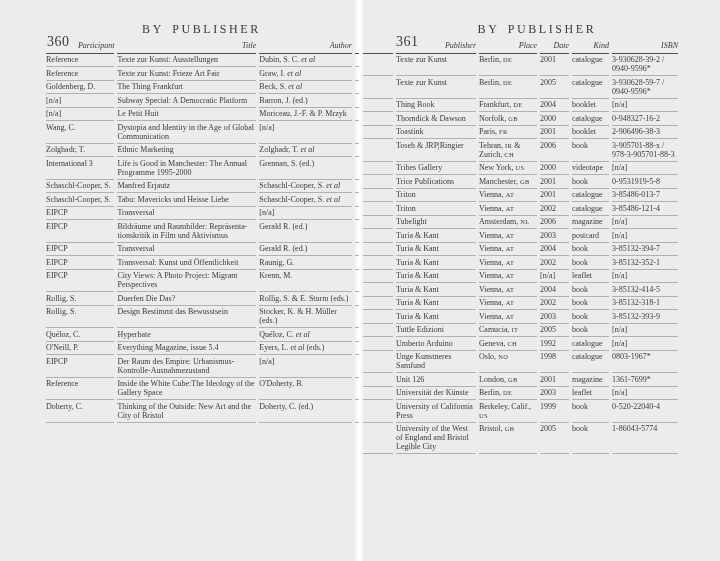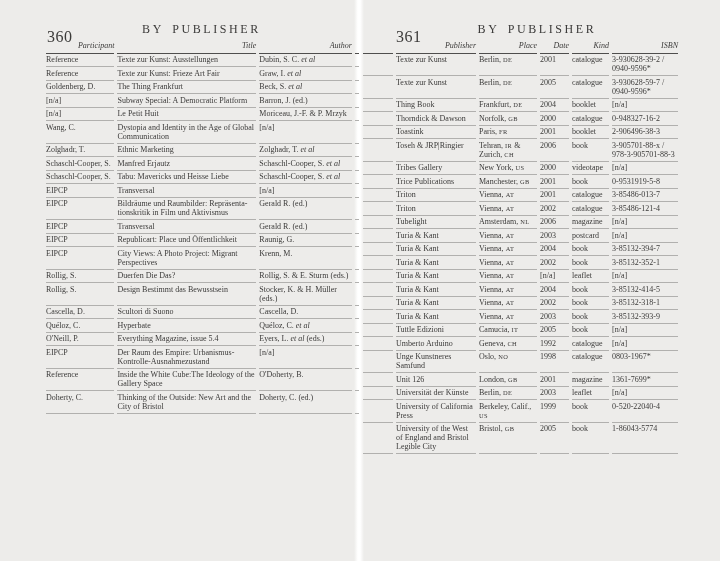--- a/index.html
+++ b/index.html
@@ -5,21 +5,21 @@
   html,body{margin:0;padding:0}
   body{
     width:720px;height:561px;position:relative;overflow:hidden;
     background:#edecea;color:#3b3a39;
     font-family:"Liberation Serif", serif;
   }
   .fold{
     position:absolute;top:0;left:354px;width:10px;height:561px;
     background:linear-gradient(90deg, rgba(255,255,255,0) 0%, #ffffff 38%, #ffffff 62%, rgba(255,255,255,0) 100%);
   }
-  .folio{position:absolute;top:28px;font-size:16px;letter-spacing:.5px}
+  .folio{position:absolute;top:34px;font-size:14px;letter-spacing:.5px}
   .folio-left{left:47px}
   .folio-right{left:396px;width:282px;}
   .runhead{
     position:absolute;top:22px;font-size:12px;letter-spacing:2.6px;word-spacing:3px;
     text-transform:uppercase;color:#3b3a39;
   }
   .runhead-left{left:47px;width:309px;text-align:center}
   .runhead-right{left:396px;width:282px;text-align:center}
   table.tbl{
     position:absolute;top:39px;table-layout:fixed;
@@ -103,20 +103,26 @@
         <td class="c-author">[n/a]</td>
         <td class="c-stub"></td>
       </tr>
       <tr>
         <td class="c-participant">Zolghadr, T.</td>
         <td class="c-title">Ethnic Marketing</td>
         <td class="c-author">Zolghadr, T. <i>et al</i></td>
         <td class="c-stub"></td>
       </tr>
       <tr>
+        <td class="c-participant">International 3</td>
+        <td class="c-title">Life is Good in Manchester: The Annual Programme 1995-2000</td>
+        <td class="c-author">Grennan, S. (ed.)</td>
+        <td class="c-stub"></td>
+      </tr>
+      <tr>
         <td class="c-participant">Schaschl-Cooper, S.</td>
         <td class="c-title">Manfred Erjautz</td>
         <td class="c-author">Schaschl-Cooper, S. <i>et al</i></td>
         <td class="c-stub"></td>
       </tr>
       <tr>
         <td class="c-participant">Schaschl-Cooper, S.</td>
         <td class="c-title">Tabu: Mavericks und Heisse Liebe</td>
         <td class="c-author">Schaschl-Cooper, S. <i>et al</i></td>
         <td class="c-stub"></td>
@@ -134,46 +140,40 @@
         <td class="c-stub"></td>
       </tr>
       <tr>
         <td class="c-participant">EIPCP</td>
         <td class="c-title">Transversal</td>
         <td class="c-author">Gerald R. (ed.)</td>
         <td class="c-stub"></td>
       </tr>
       <tr>
         <td class="c-participant">EIPCP</td>
-        <td class="c-title">Republicart: Place und Öffentlichkeit</td>
+        <td class="c-title">Transversal: Kunst und Öffentlichkeit</td>
         <td class="c-author">Raunig, G.</td>
         <td class="c-stub"></td>
       </tr>
       <tr>
         <td class="c-participant">EIPCP</td>
         <td class="c-title">City Views: A Photo Project: Migrant Perspectives</td>
         <td class="c-author">Krenn, M.</td>
         <td class="c-stub"></td>
       </tr>
       <tr>
         <td class="c-participant">Rollig, S.</td>
         <td class="c-title">Duerfen Die Das?</td>
         <td class="c-author">Rollig, S. &amp; E. Sturm (eds.)</td>
         <td class="c-stub"></td>
       </tr>
       <tr>
         <td class="c-participant">Rollig, S.</td>
         <td class="c-title">Design Bestimmt das Bewusstsein</td>
         <td class="c-author">Stocker, K. &amp; H. Müller (eds.)</td>
-        <td class="c-stub"></td>
-      </tr>
-      <tr>
-        <td class="c-participant">Cascella, D.</td>
-        <td class="c-title">Scultori di Suono</td>
-        <td class="c-author">Cascella, D.</td>
         <td class="c-stub"></td>
       </tr>
       <tr>
         <td class="c-participant">Quéloz, C.</td>
         <td class="c-title">Hyperbate</td>
         <td class="c-author">Quéloz, C. <i>et al</i></td>
         <td class="c-stub"></td>
       </tr>
       <tr>
         <td class="c-participant">O'Neill, P.</td>

